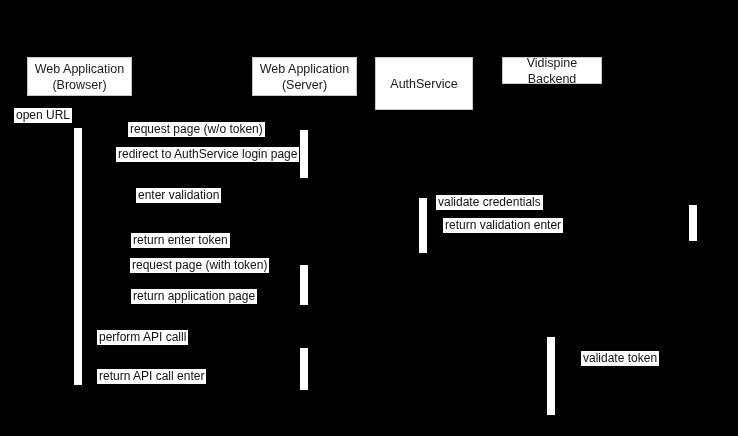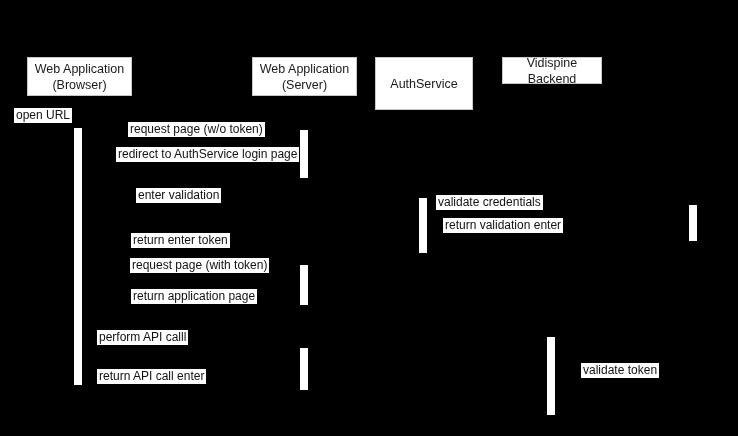--- a/index.html
+++ b/index.html
@@ -91,17 +91,17 @@
   <div class="msg-label" style="left:443px; top:218px;">return validation enter</div>
 
   <div class="msg-label" style="left:131px; top:233px;">return enter token</div>
 
   <div class="msg-label" style="left:130px; top:258px;">request page (with token)</div>
 
   <div class="msg-label" style="left:131px; top:289px;text-align:right;">return application page</div>
 
   <div class="msg-label" style="left:97px; top:330px;">perform API calll</div>
 
-  <div class="msg-label" style="left:581px; top:363px;">validate token</div>
+  <div class="msg-label" style="left:581px; top:351px;">validate token</div>
 
   <div class="msg-label" style="left:97px; top:369px;">return API call enter</div>
 
 </div>
 
 </body></html>

